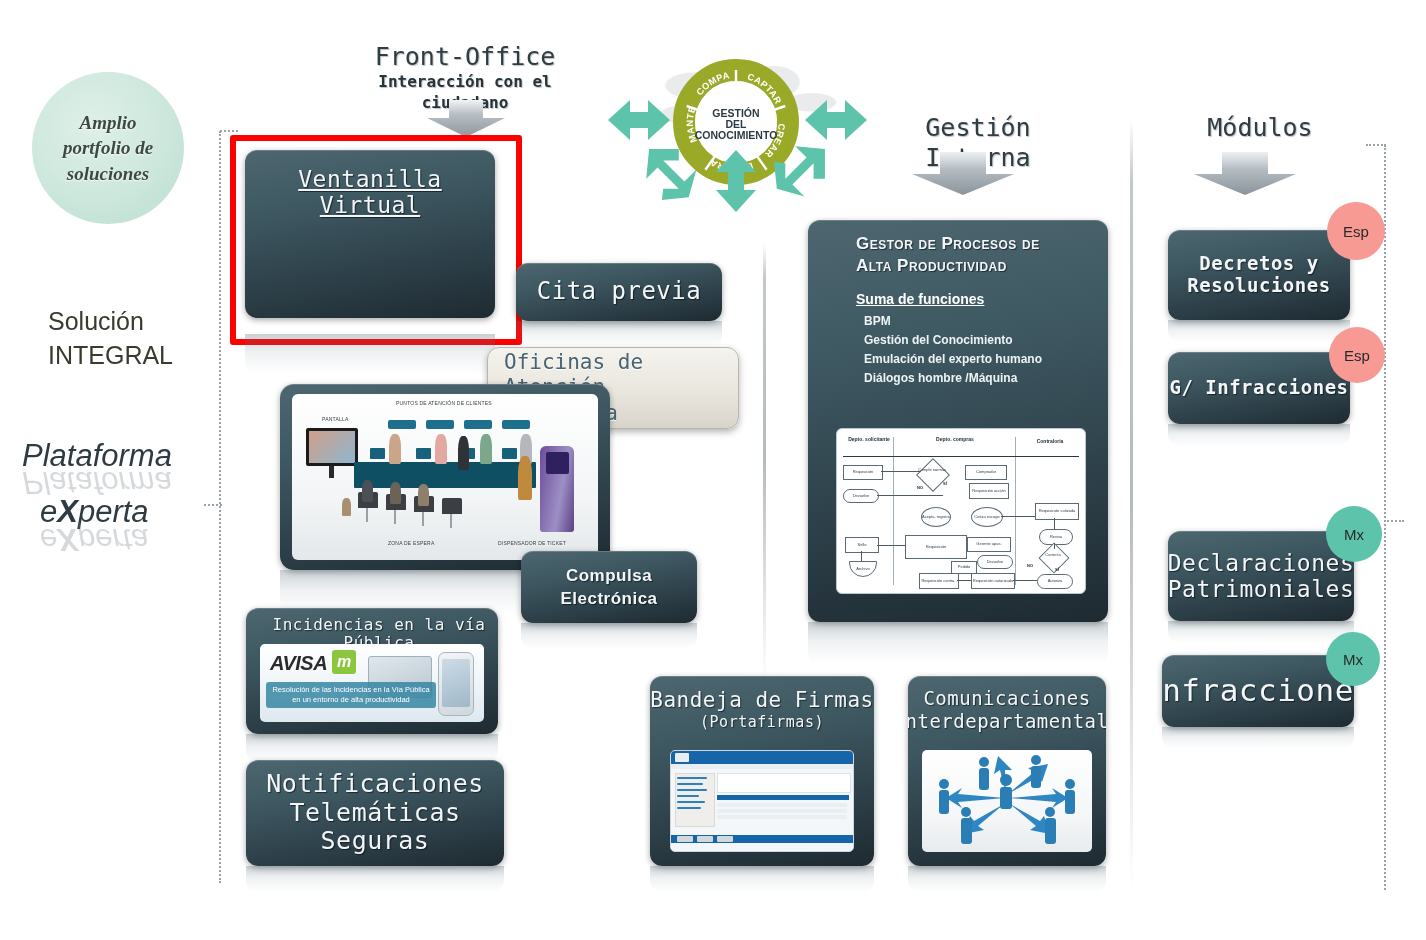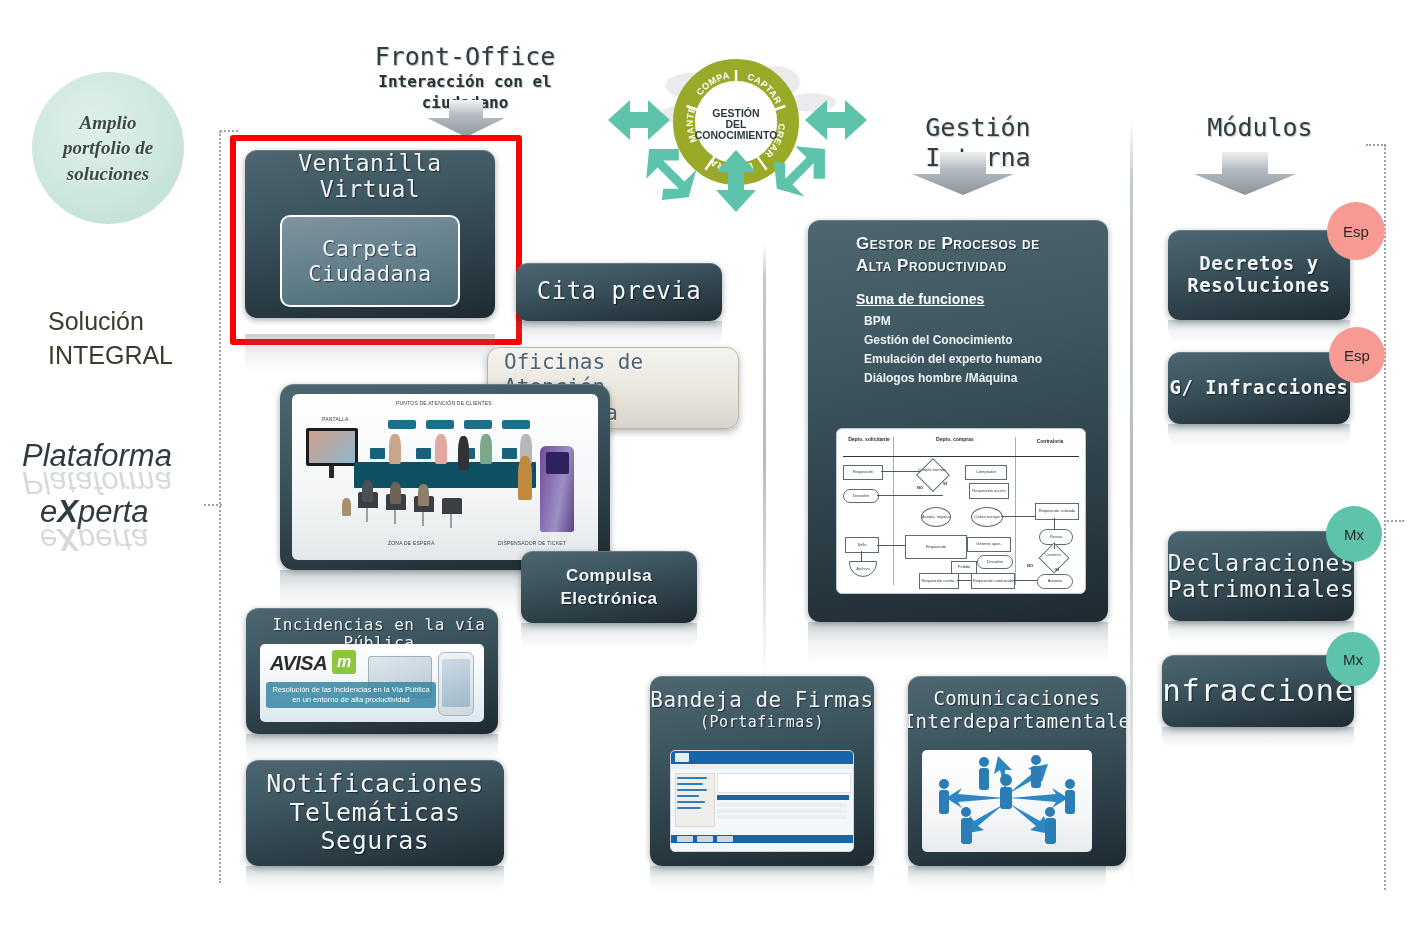--- a/index.html
+++ b/index.html
@@ -270,27 +270,21 @@
   </svg>
   <svg class="tarrow" style="left:640px;top:140px;" width="62" height="62" viewBox="0 0 62 62">
     <path d="M31,0 L52,21 L44,29 L33,18 V48 H50 L25,62 L4,45 L13,38 L24,49 V19 L8,19 Z" fill="#5dc3aa" transform="rotate(-45 31 31)"></path>
   </svg>
   <svg class="tarrow" style="left:772px;top:140px;" width="62" height="62" viewBox="0 0 62 62">
     <path d="M31,0 L52,21 L44,29 L33,18 V48 H50 L25,62 L4,45 L13,38 L24,49 V19 L8,19 Z" fill="#5dc3aa" transform="rotate(45 31 31)"></path>
   </svg>
 
   <div id="redframe" style="left:230px;top:135px;width:280px;height:198px;"></div>
   <div class="dbox" style="left:245px;top:150px;width:250px;height:168px;">
-    <div class="ttl" style="font-size:23px;">Ventanilla Virtual</div>
-    <div style="margin-top:12px;width:176px;height:88px;border:2px solid #ffffff;border-radius:10px;
-                background:linear-gradient(170deg,#7f949e 0%,#63808c 50%,#4c6a76 100%);
-                display:flex;flex-direction:column;align-items:center;justify-content:center;">
-      <div class="ttl" style="font-size:22px;">Carpeta</div>
-      <div class="ttl" style="font-size:22px;">Ciudadana</div>
-    </div>
+    <div class="ttl" style="font-size:23px;margin-top:16px;text-decoration:underline;">Ventanilla Virtual</div>
   </div>
   <div class="refl" style="left:245px;top:334px;width:250px;height:40px;"></div>
 
   <div class="dbox" style="left:516px;top:263px;width:206px;height:58px;justify-content:center;">
     <div class="ttl" style="font-size:24px;">Cita previa</div>
   </div>
   <div class="refl" style="left:516px;top:321px;width:206px;height:26px;"></div>
 
   <div style="position:absolute;left:597px;top:420px;width:11px;height:160px;background:linear-gradient(90deg,#6f7d85,#c3cace,#55636b);"></div>
   <div style="position:absolute;left:487px;top:347px;width:234px;height:80px;border-radius:12px;
@@ -454,21 +448,21 @@
       <div class="row" style="left:46px;top:58px;width:130px;"></div>
       <div class="row" style="left:46px;top:64px;width:130px;"></div>
       <div class="bar" style="left:0;right:0;top:84px;height:8px;background:#1565a8;"></div>
       <div class="btn" style="left:6px;top:85px;width:16px;background:#cfd8dd;"></div>
       <div class="btn" style="left:26px;top:85px;width:16px;background:#cfd8dd;"></div>
       <div class="btn" style="left:46px;top:85px;width:16px;background:#cfd8dd;"></div>
     </div>
   </div>
   <div class="refl" style="left:650px;top:866px;width:224px;height:26px;"></div>
 
-  <div class="dbox" style="left:908px;top:676px;width:218px;height:190px;">
+  <div class="dbox" style="left:908px;top:676px;width:198px;height:190px;">
     <div class="ttl" style="font-size:19px;margin-top:12px;">Comunicaciones</div>
     <div class="ttl" style="font-size:19px;margin-top:1px;">Interdepartamentale</div>
     <div class="pic net" style="left:14px;top:74px;width:170px;height:102px;">
       <svg width="170" height="102" viewBox="0 0 170 102" style="position:absolute;left:0;top:0;">
         <g fill="#2e86c2">
           <path d="M83,48 L36,44 L40,38 L24,48 L40,58 L36,52 Z"></path>
           <path d="M87,48 L134,44 L130,38 L146,48 L130,58 L134,52 Z"></path>
           <path d="M84,44 L78,20 L72,24 L76,6 L90,20 L83,20 Z"></path>
           <path d="M86,44 L112,22 L106,18 L126,14 L120,32 L116,27 Z"></path>
           <path d="M82,54 L56,76 L62,80 L42,84 L48,66 L52,71 Z"></path>

